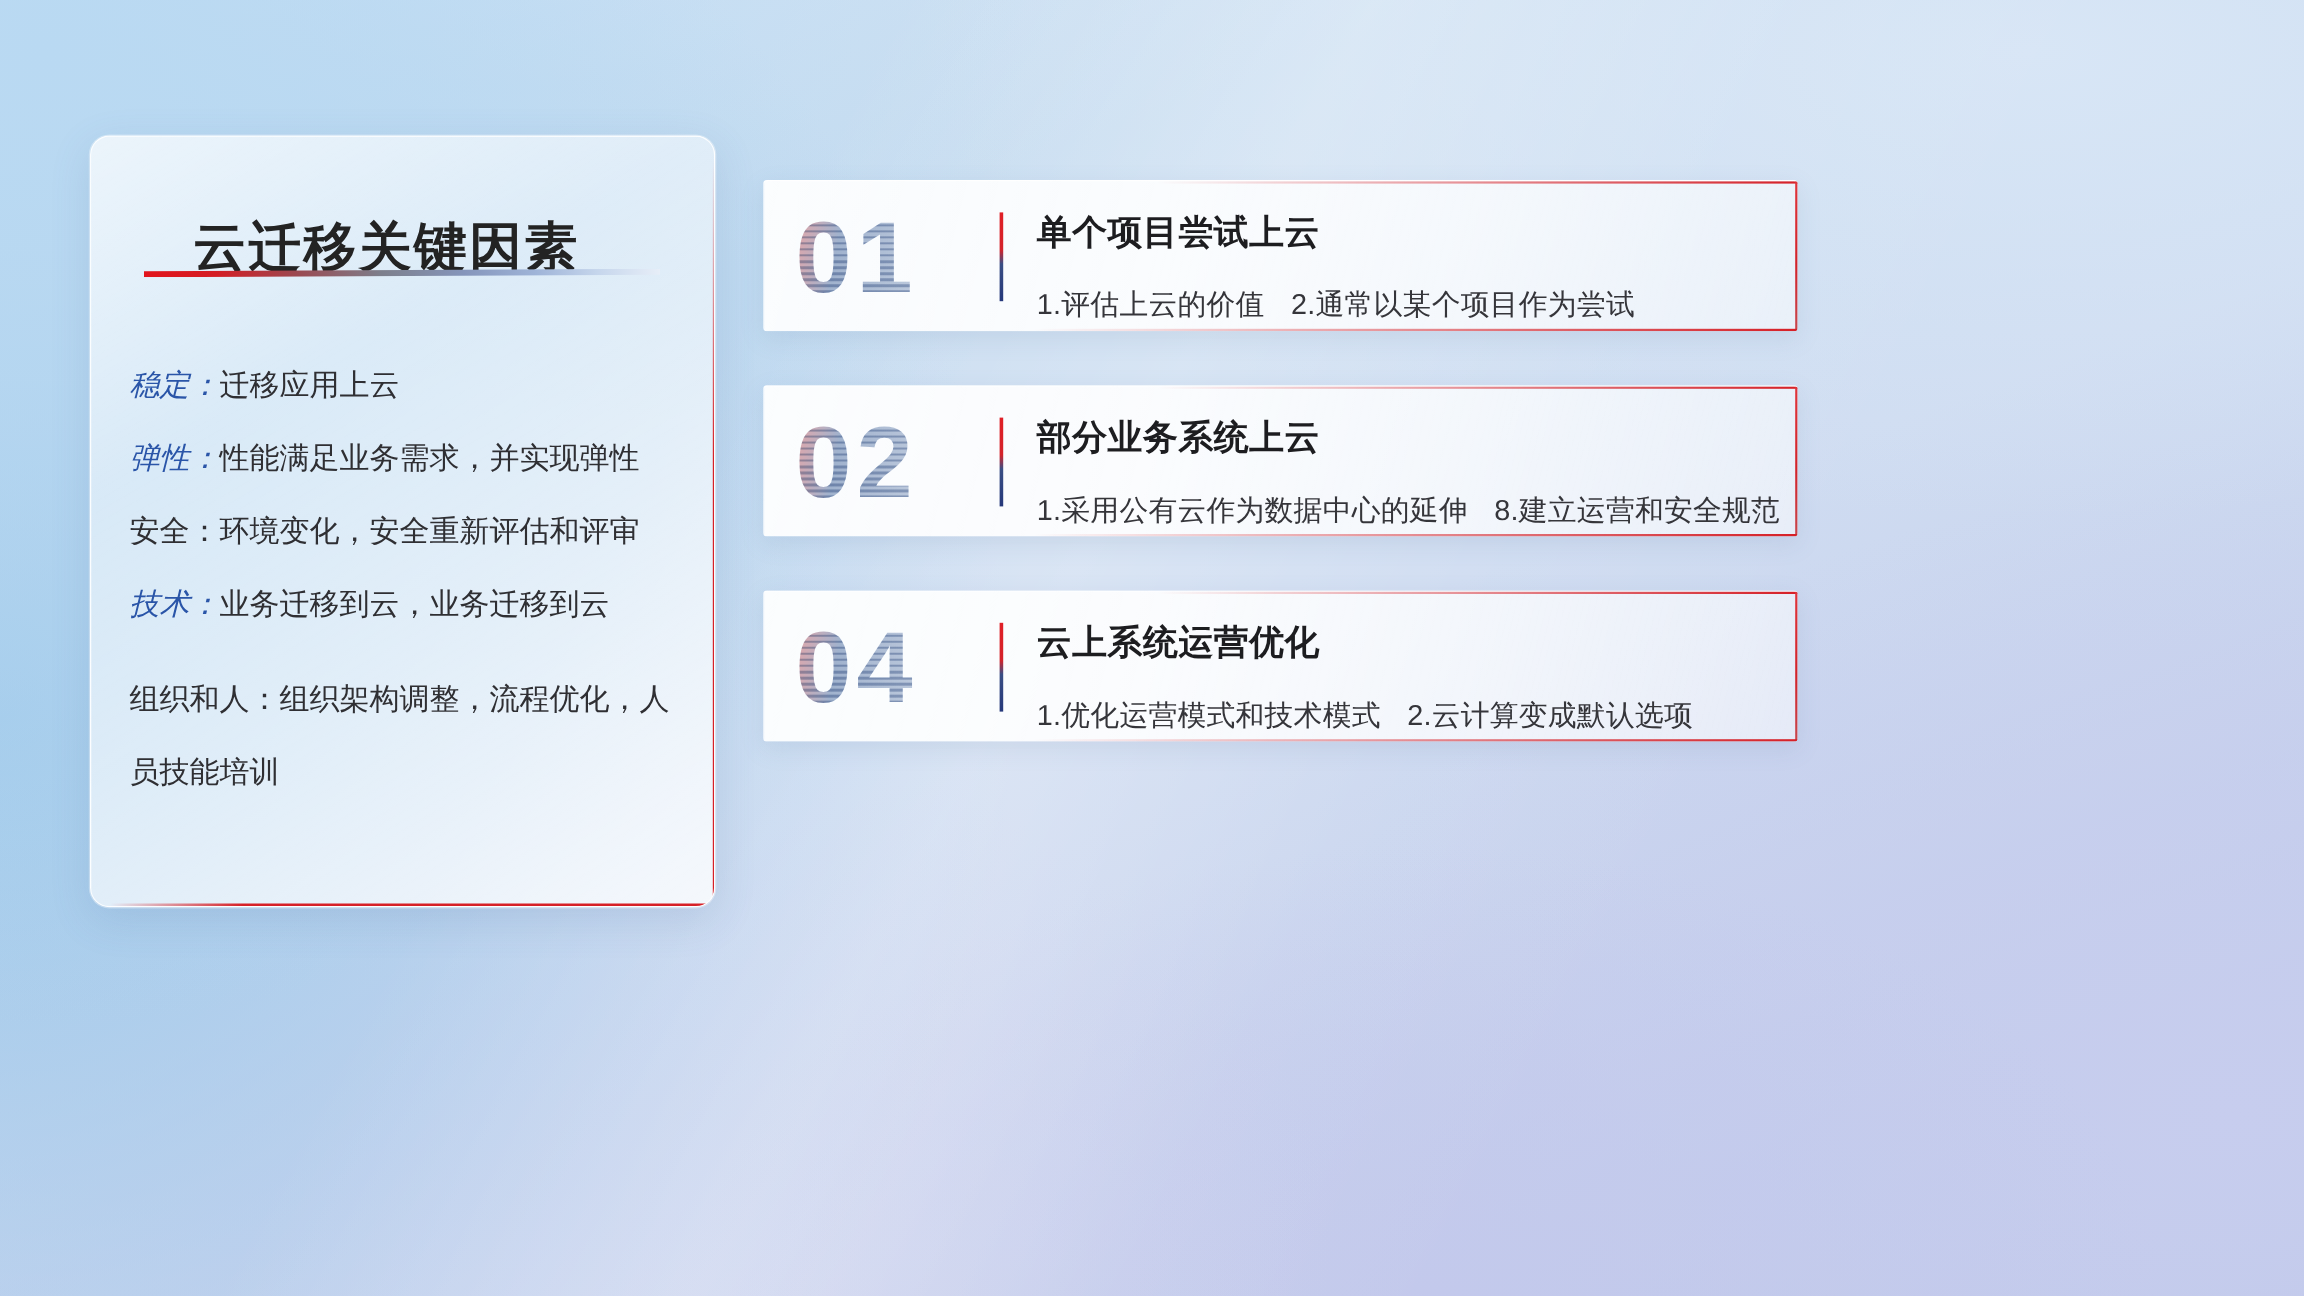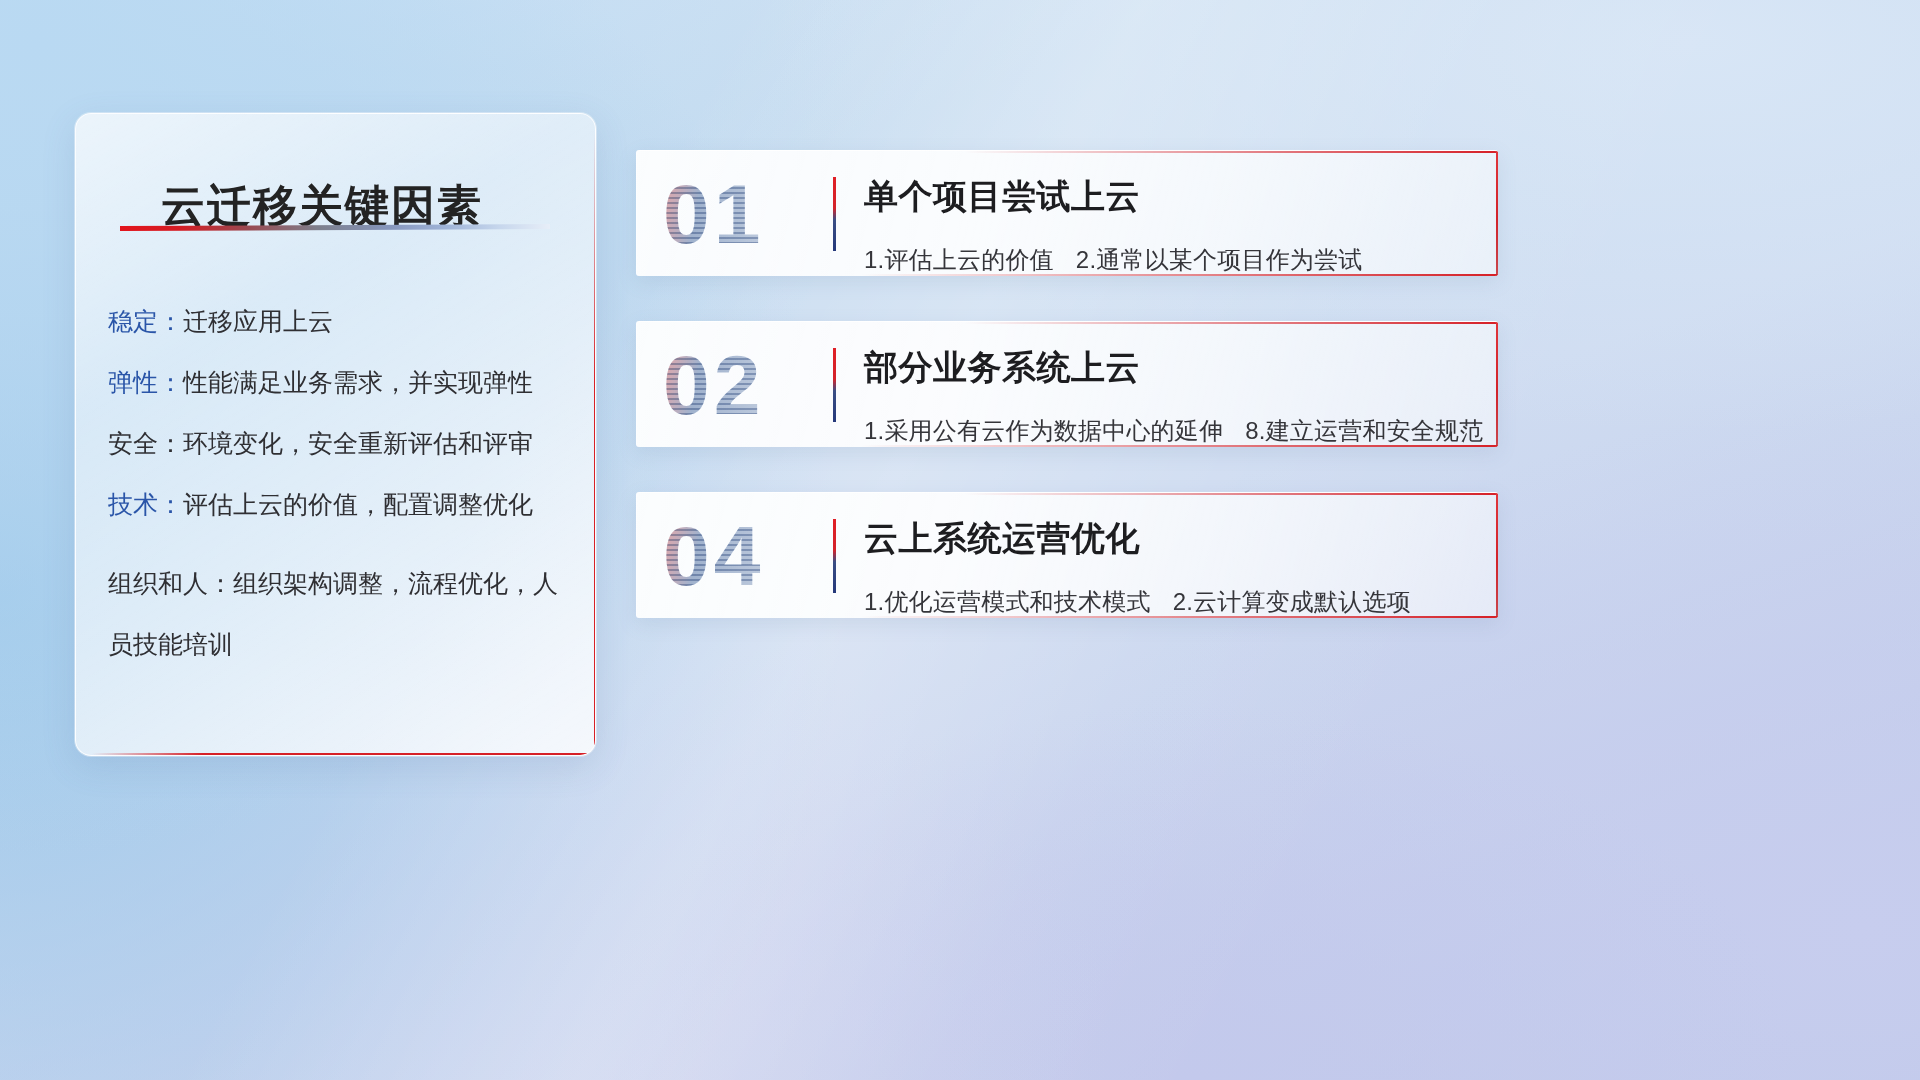--- a/index.html
+++ b/index.html
@@ -96,21 +96,21 @@
   }
   .factor-row {
     font-size: 25px;
     line-height: 1.0;
     color: #2f2f33;
     margin-bottom: 36px;
     white-space: nowrap;
   }
   .factor-row.wrap { white-space: normal; line-height: 2.42; }
   .f-label { color: #2f2f33; }
-  .f-label.accent { color: #2a55a8; }
+  .f-label.accent { color: #2a55a8; font-style: italic; }
 
   
   .cards {
     position: absolute;
     left: 636px; top: 113px;
     width: 862px;
   }
   .card {
     position: relative;
     height: 125px;
@@ -173,21 +173,21 @@
     left: 196px; top: 26px;
     width: 3px; height: 74px;
     background: linear-gradient(180deg, #e01f26 0%, #d4232a 42%, #3a4e84 58%, #25387a 100%);
   }
 
   .card-body {
     position: absolute;
     left: 227px; top: 23px; right: 26px;
   }
   .card-title {
-    font-size: 34px;
+    font-size: 29px;
     font-weight: bold;
     color: #1d1d20;
     letter-spacing: 0.5px;
     margin: 0 0 14px 0;
     white-space: nowrap;
   }
   .card-sub {
     font-size: 24px;
     color: #35353a;
     white-space: nowrap;
@@ -212,21 +212,21 @@
     <div class="factor-row">
       <span class="f-label accent">稳定：</span><span class="f-text">迁移应用上云</span>
     </div>
     <div class="factor-row">
       <span class="f-label accent">弹性：</span><span class="f-text">性能满足业务需求，并实现弹性</span>
     </div>
     <div class="factor-row">
       <span class="f-label">安全：</span><span class="f-text">环境变化，安全重新评估和评审</span>
     </div>
     <div class="factor-row">
-      <span class="f-label accent">技术：</span><span class="f-text">评估上云的价值，配置调整优化</span>
+      <span class="f-label accent">技术：</span><span class="f-text">业务迁移到云，业务迁移到云</span>
     </div>
     <div class="factor-row wrap">
       <span class="f-label">组织和人：</span><span class="f-text">组织架构调整，流程优化，人员技能培训</span>
     </div>
   </div>
 </section>
 
 <section class="cards">
 
   <article class="card">

